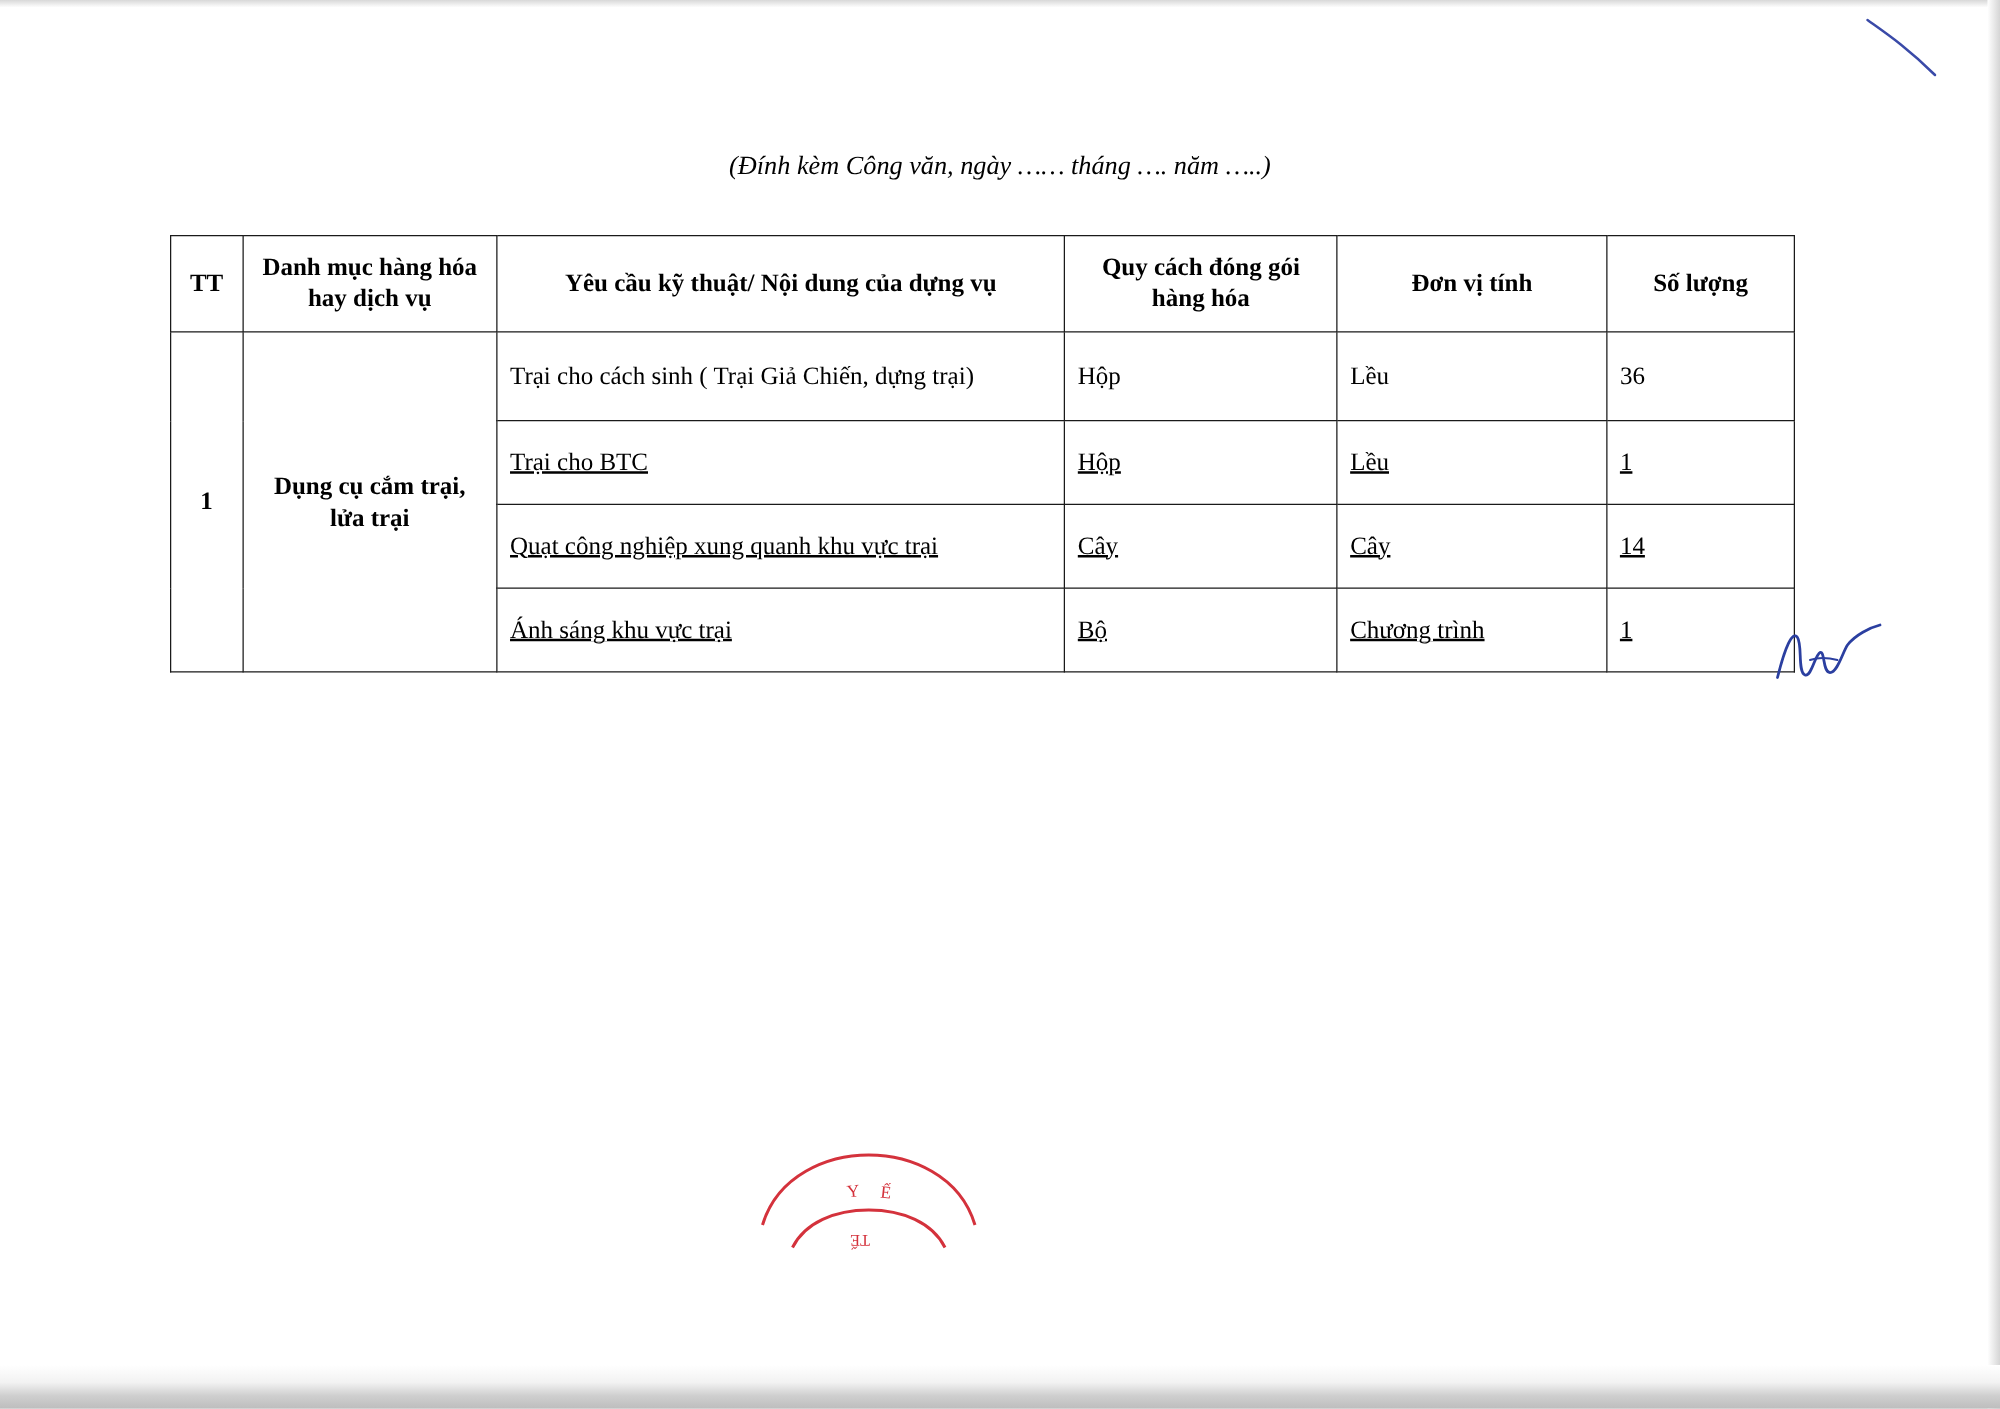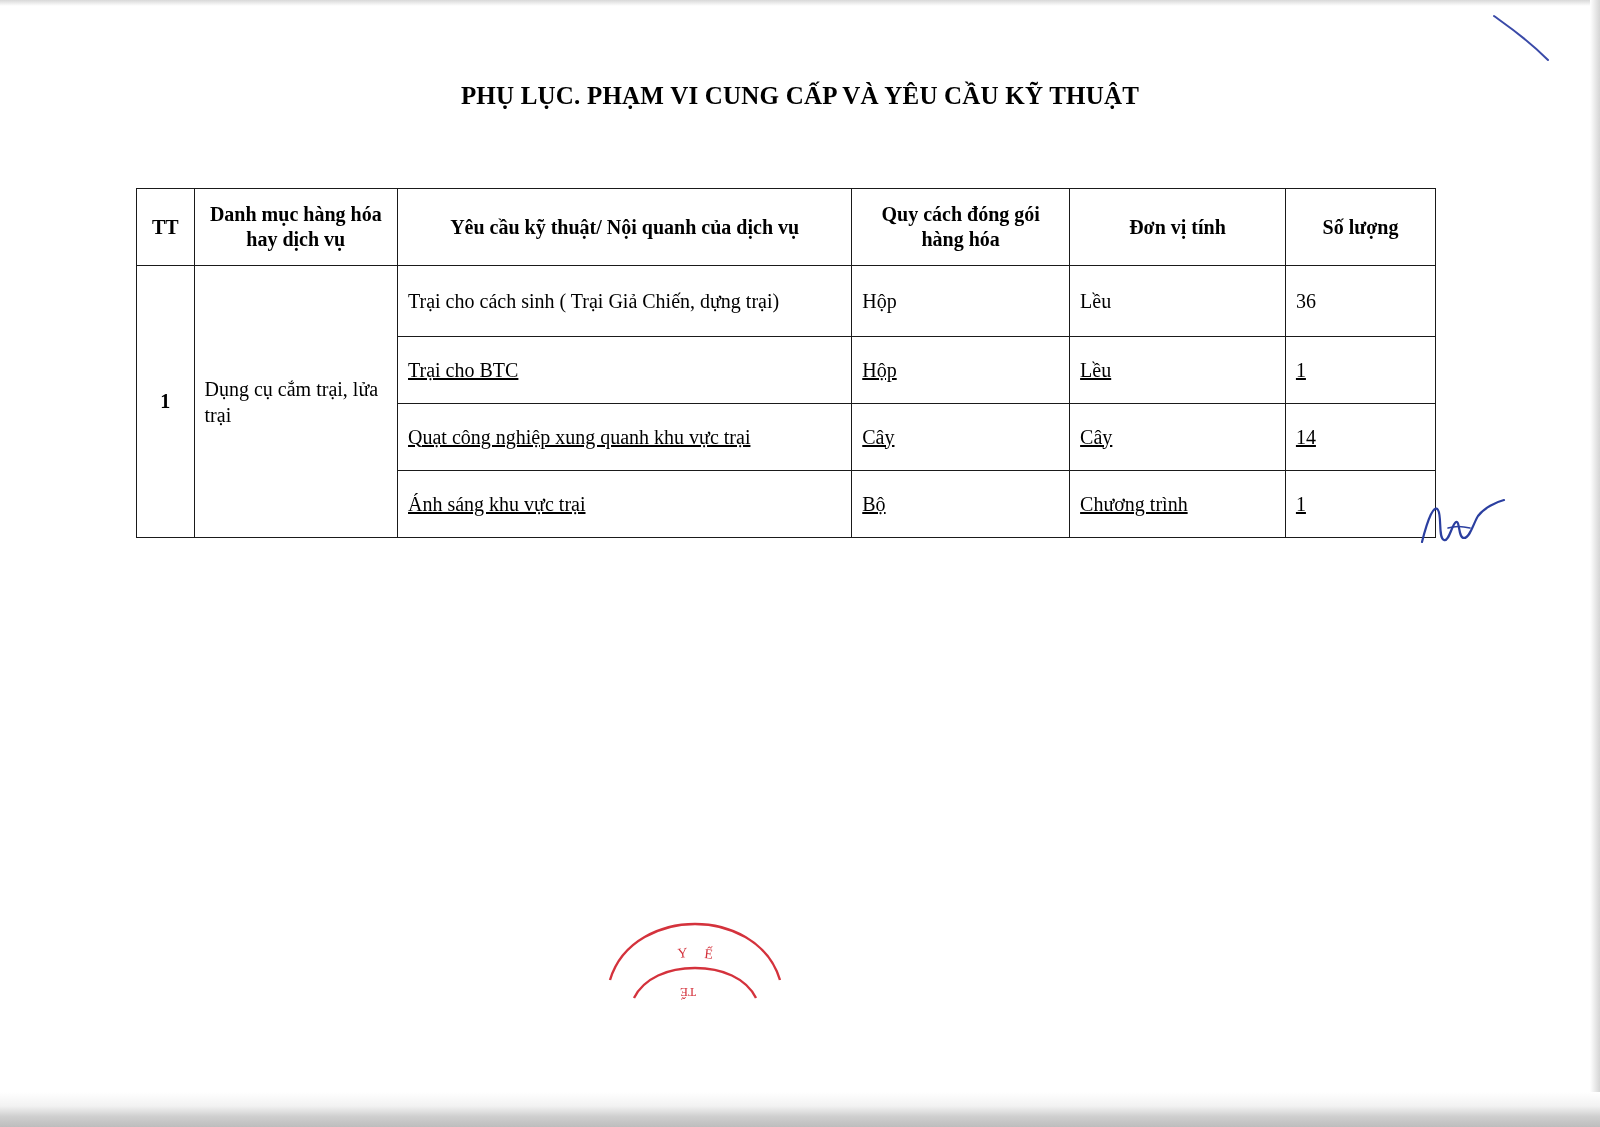--- a/index.html
+++ b/index.html
@@ -75,21 +75,21 @@
     height: 62px;
   }
   .col-tt      { width: 56px; }
   .col-name    { width: 198px; }
   .col-req     { width: 442px; }
   .col-pack    { width: 212px; }
   .col-unit    { width: 210px; }
   .col-qty     { width: 146px; }
 
   td.c-tt   { text-align: center; font-weight: bold; vertical-align: top; padding-top: 12px; }
-  td.c-name { font-weight: normal; vertical-align: top; padding-top: 12px; line-height: 1.3; }
+  td.c-name { text-align: center; font-weight: bold; vertical-align: top; padding-top: 12px; line-height: 1.3; }
   td.c-req  { text-align: left; line-height: 1.35; vertical-align: top; padding-top: 11px; }
   td.c-pack { text-align: left; }
   td.c-unit { text-align: left; }
   td.c-qty  { text-align: left; }
   tr.row-1 td { height: 56px; }
   tr.row-2 td, tr.row-3 td, tr.row-4 td { height: 52px; text-decoration: underline; }
 
   
   .signature {
     position: absolute;
@@ -118,36 +118,36 @@
 </style>
 </head>
 <body>
 
 <div class="page">
 
   <div class="scan-edge-top"></div>
   <div class="scan-edge-right"></div>
   <div class="scan-edge-bottom"></div>
 
-  <div class="doc-title">PHỤ LỤC. PHẠM VI CUNG CẤP VÀ YÊU CẦU KỸ THUẬT</div>
+  <div class="doc-subtitle">(Đính kèm Công văn,  ngày …… tháng …. năm …..)</div>
 
   <table class="spec">
     <colgroup>
       <col class="col-tt">
         <col class="col-name">
         <col class="col-req">
       <col class="col-pack">
         <col class="col-unit">
         <col class="col-qty">
     </colgroup>
     <thead>
       <tr>
         <th>TT</th>
         <th>Danh mục hàng hóa hay dịch vụ</th>
-        <th>Yêu cầu kỹ thuật/ Nội quanh của dịch vụ</th>
+        <th>Yêu cầu kỹ thuật/ Nội dung của dựng vụ</th>
         <th>Quy cách đóng gói hàng hóa</th>
         <th>Đơn vị tính</th>
         <th>Số lượng</th>
       </tr>
     </thead>
     <tbody>
       <tr class="row-1">
         <td class="c-tt" rowspan="4">1</td>
         <td class="c-name" rowspan="4">Dụng cụ cắm trại, lửa trại</td>
         <td class="c-req">Trại cho cách sinh ( Trại Giả Chiến, dựng trại)</td>

